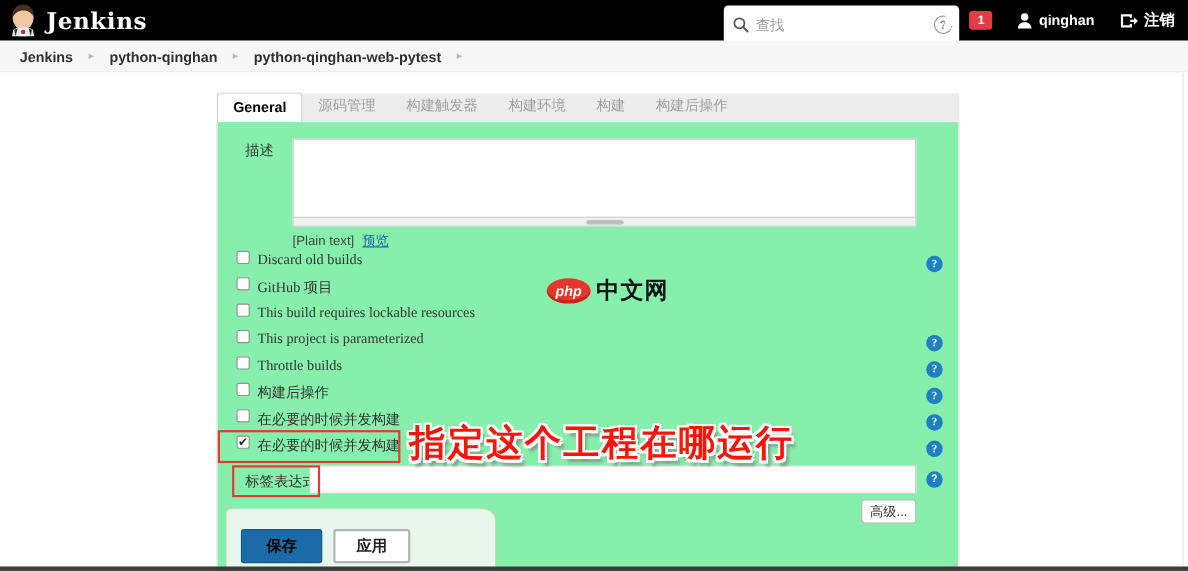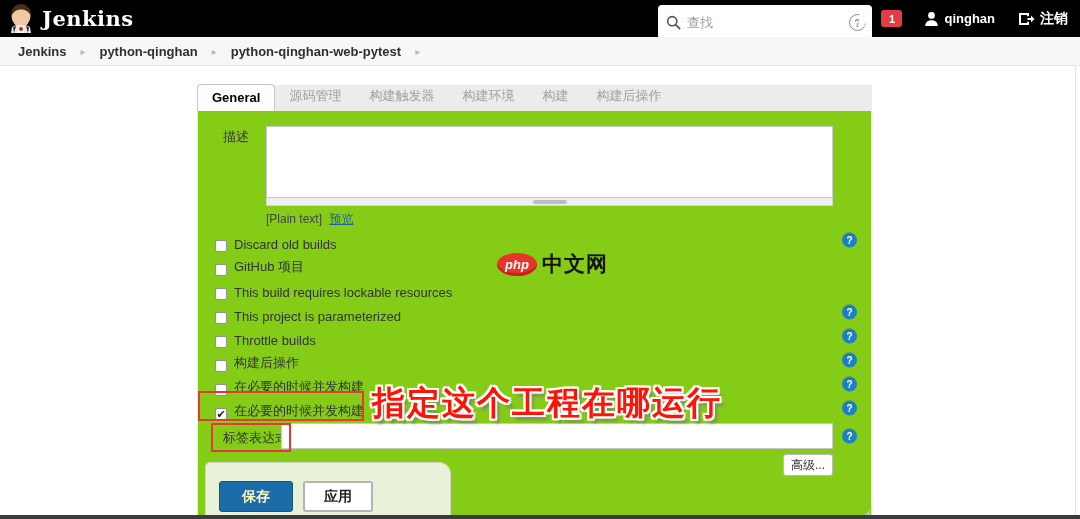--- a/index.html
+++ b/index.html
@@ -28,34 +28,34 @@
 
   
   .page { position:absolute; left:0; top:66px; width:1080px; height:453px; background:#fff; }
   .scroll-line { position:absolute; right:4px; top:0; width:1px; height:449px; background:#e2e2e2; }
 
   
   .tabstrip { position:absolute; left:197px; top:19px; width:675px; height:26px; background:#ececec; display:flex; align-items:flex-end; }
   .tab { font-size:13px; color:#9f9f9f; padding:5px 14px 6px; cursor:default; }
   .tab.active { background:#fdfdfd; color:#000; font-weight:bold; border:1px solid #c8c8c8; border-bottom:none; border-radius:4px 4px 0 0; padding:5px 14px 7px; margin-bottom:-1px; }
 
-  .content { position:absolute; left:197px; top:45px; width:675px; height:408px; background:#84cc16; border-left:1px solid #ebebeb; border-right:1px solid #ebebeb; }
+  .content { position:absolute; left:197px; top:45px; width:675px; height:408px; background:#86efac; border-left:1px solid #ebebeb; border-right:1px solid #ebebeb; }
 
   
   .desc-label { position:absolute; left:25px; top:17px; font-size:13px; color:#333; }
   .desc-area { position:absolute; left:68px; top:15px; width:567px; height:72px; border:1px solid #c9c9c9; background:#fff; resize:none; outline:none; font-family:"Liberation Sans",sans-serif; font-size:13px; padding:4px; }
   .resizebar { position:absolute; left:68px; top:87px; width:567px; height:8px; background:#efefef; border:1px solid #d4d4d4; border-top:none; display:flex; align-items:center; justify-content:center; }
   .grip { width:34px; height:4px; background:#bdbdbd; border-radius:2px; }
   .corner { position:absolute; right:1px; bottom:1px; width:0; height:0; border-left:8px solid transparent; border-bottom:8px solid #c2c2c2; }
   .plainline { position:absolute; left:68px; top:100px; font-size:12px; color:#444; }
   .plainline a { color:#1f5fa8; text-decoration:underline; margin-left:4px; }
 
   
   .options { position:absolute; left:0; top:117px; width:675px; }
-  .crow { position:relative; height:24px; display:flex; align-items:flex-end; padding-left:17px; }
+  .crow { position:relative; height:24px; display:flex; align-items:flex-start; padding-left:17px;font-family:Liberation Serif, serif; }
   .cb { width:12px; height:12px; border:1px solid #919191; background:#fdfdfd; border-radius:2px; display:inline-flex; align-items:center; justify-content:center; flex:0 0 auto; }
   .cb .mark { display:none; font-size:11px; line-height:1; color:#222; }
   .cb.checked .mark { display:block; }
   .clabel { margin-left:7px; font-size:13px; color:#333; }
   .helpicon { position:absolute; right:16px; top:50%; transform:translateY(-50%); width:15px; height:15px; border-radius:50%; background:#1e7fc1; color:#fff; font-size:10px; font-weight:bold; display:flex; align-items:center; justify-content:center; }
 
   
   .lexp-row { position:absolute; left:0; top:310px; width:675px; height:30px; }
   .lexp-label { position:absolute; left:25px; top:8px; font-size:13px; color:#333; }
   .lexp-input { position:absolute; left:83px; top:2px; width:552px; height:26px; border:1px solid #c9c9c9; background:#fff; outline:none; padding:0 6px; font-size:13px; font-family:"Liberation Sans",sans-serif; }
@@ -72,21 +72,21 @@
   
   .redbox { position:absolute; border:2px solid #e53935; }
   .redbox1 { left:198px; top:325px; width:166px; height:30px; }
   .redbox2 { left:211px; top:357px; width:80px; height:29px; }
   .callout { position:absolute; left:372px; top:307px; font-size:33px; font-weight:bold; color:#fe1407; font-family:Liberation Mono, monospace; letter-spacing:2px; white-space:nowrap;
     text-shadow:-2px -2px 0 #fff, 2px -2px 0 #fff, -2px 2px 0 #fff, 2px 2px 0 #fff, 0 -2px 0 #fff, 0 2px 0 #fff, -2px 0 0 #fff, 2px 0 0 #fff, 4px 5px 3px rgba(120,120,120,.75);margin-top:8px; }
 
   
   .next-section { position:absolute; left:218px; top:432px; font-size:15px; font-weight:bold; color:#9a9a9a; opacity:.55; }
   .footer { position:absolute; left:205px; top:396px; width:246px; height:57px; background:rgba(247,247,244,.88); border:1px solid #d3d3ca; border-bottom:none; border-radius:5px 12px 0 0; }
-  .save-btn { position:absolute; left:13px; top:18px; width:74px; height:31px; background:#1b6ba8; border:1px solid #15577f; border-radius:3px; color:#fef9c3; font-size:14px; font-weight:bold; display:flex; align-items:center; justify-content:center; }
+  .save-btn { position:absolute; left:13px; top:18px; width:74px; height:31px; background:#1b6ba8; border:1px solid #15577f; border-radius:3px; color:#000000; font-size:14px; font-weight:bold; display:flex; align-items:center; justify-content:center; }
   .apply-btn { position:absolute; left:97px; top:18px; width:70px; height:31px; background:#fff; border:2px solid #b4b4b4; border-radius:3px; color:#222; font-size:14px; font-weight:bold; display:flex; align-items:center; justify-content:center; }
 
   .bottom-strip { position:absolute; left:0; top:449px; width:1080px; height:4px; background:#3b3b3b; }
 </style>
 </head>
 <body>
 
 <div class="screen">
 
   <div class="topbar">

